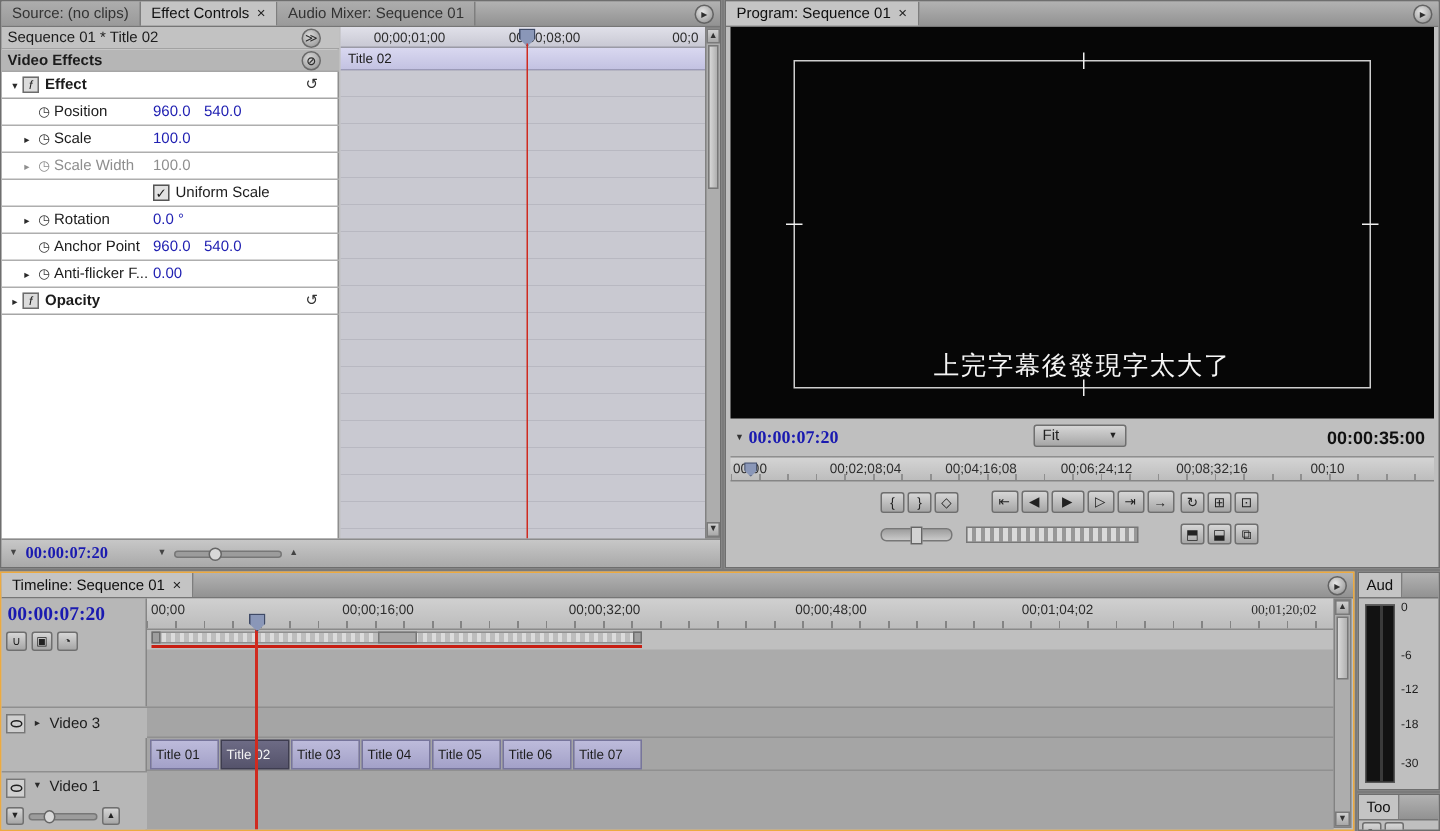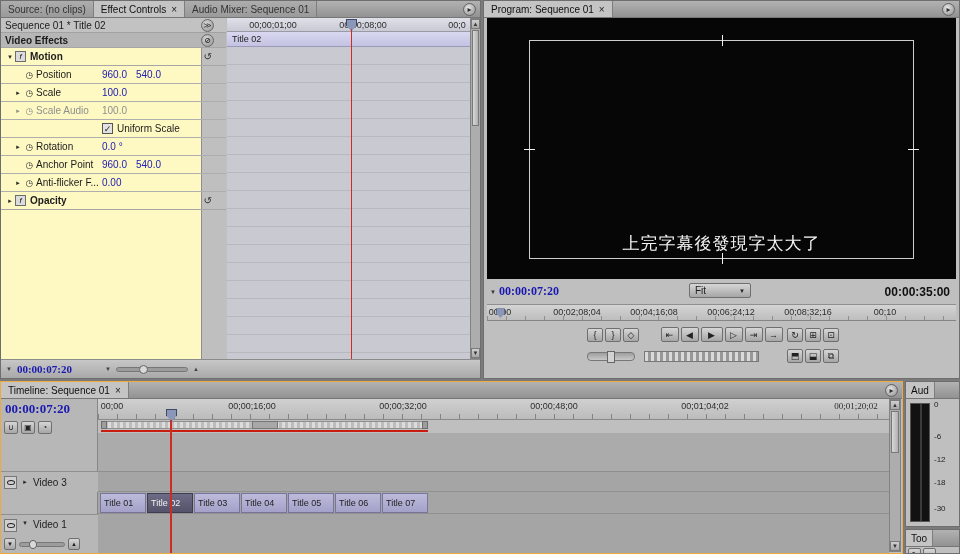--- a/index.html
+++ b/index.html
@@ -60,30 +60,30 @@
           <span>Audio Mixer: Sequence 01</span>
         </div>
       <div class="pmenu">▸</div>
     </div>
 
     <div class="abs" style="left:0;top:17px;width:225px;height:15px;border-bottom:1px solid #a2a2a2;display:flex;align-items:center;padding:0 4px;background:#c2c2c2;">
       <span>Sequence 01 * Title 02</span>
       <span class="circ" style="position:absolute;right:12px;">≫</span>
     </div>
 
-    <div class="abs" style="left:0;top:32px;width:201px;height:326px;background:#fef9c3;border-right:1px solid #8e8e8e;">
+    <div class="abs" style="left:0;top:32px;width:225px;height:326px;background:#ffffff;border-right:1px solid #8e8e8e;">
       <div class="erow" style="top:0;height:15px;background:#b6b6b6;font-weight:bold;">
         <span>Video Effects</span>
         <span class="circ" style="margin-left:auto;margin-right:12px;">⊘</span>
       </div>
 
       <div class="erow" style="top:15px;">
         <span class="twirl">▾</span>
         <span class="fxbox">f</span>
-        <b>Motion</b>
+        <b>Effect</b>
         <span class="reset">↺</span>
       </div>
 
       <div class="prow" style="top:33px;">
         <span class="twirl"></span>
         <span class="stopwatch">◷</span>
         <span class="plabel">Position</span>
         <span class="blue pv">960.0</span>
         <span class="blue pv">540.0</span>
       </div>
@@ -91,21 +91,21 @@
       <div class="prow" style="top:51px;">
         <span class="twirl">▸</span>
         <span class="stopwatch">◷</span>
         <span class="plabel">Scale</span>
         <span class="blue pv">100.0</span>
       </div>
 
       <div class="prow" style="top:69px;">
         <span class="twirl dis">▸</span>
         <span class="stopwatch dis">◷</span>
-        <span class="plabel dis">Scale Audio</span>
+        <span class="plabel dis">Scale Width</span>
         <span class="pv dis">100.0</span>
       </div>
 
       <div class="prow" style="top:87px;">
         <span style="width:89px;flex:none;"></span>
         <span style="width:11px;height:11px;border:1px solid #555;background:#e2e2e2;font-size:9px;line-height:10px;text-align:center;margin-right:4px;flex:none;">✓</span>
         <span>Uniform Scale</span>
       </div>
 
       <div class="prow" style="top:105px;">

